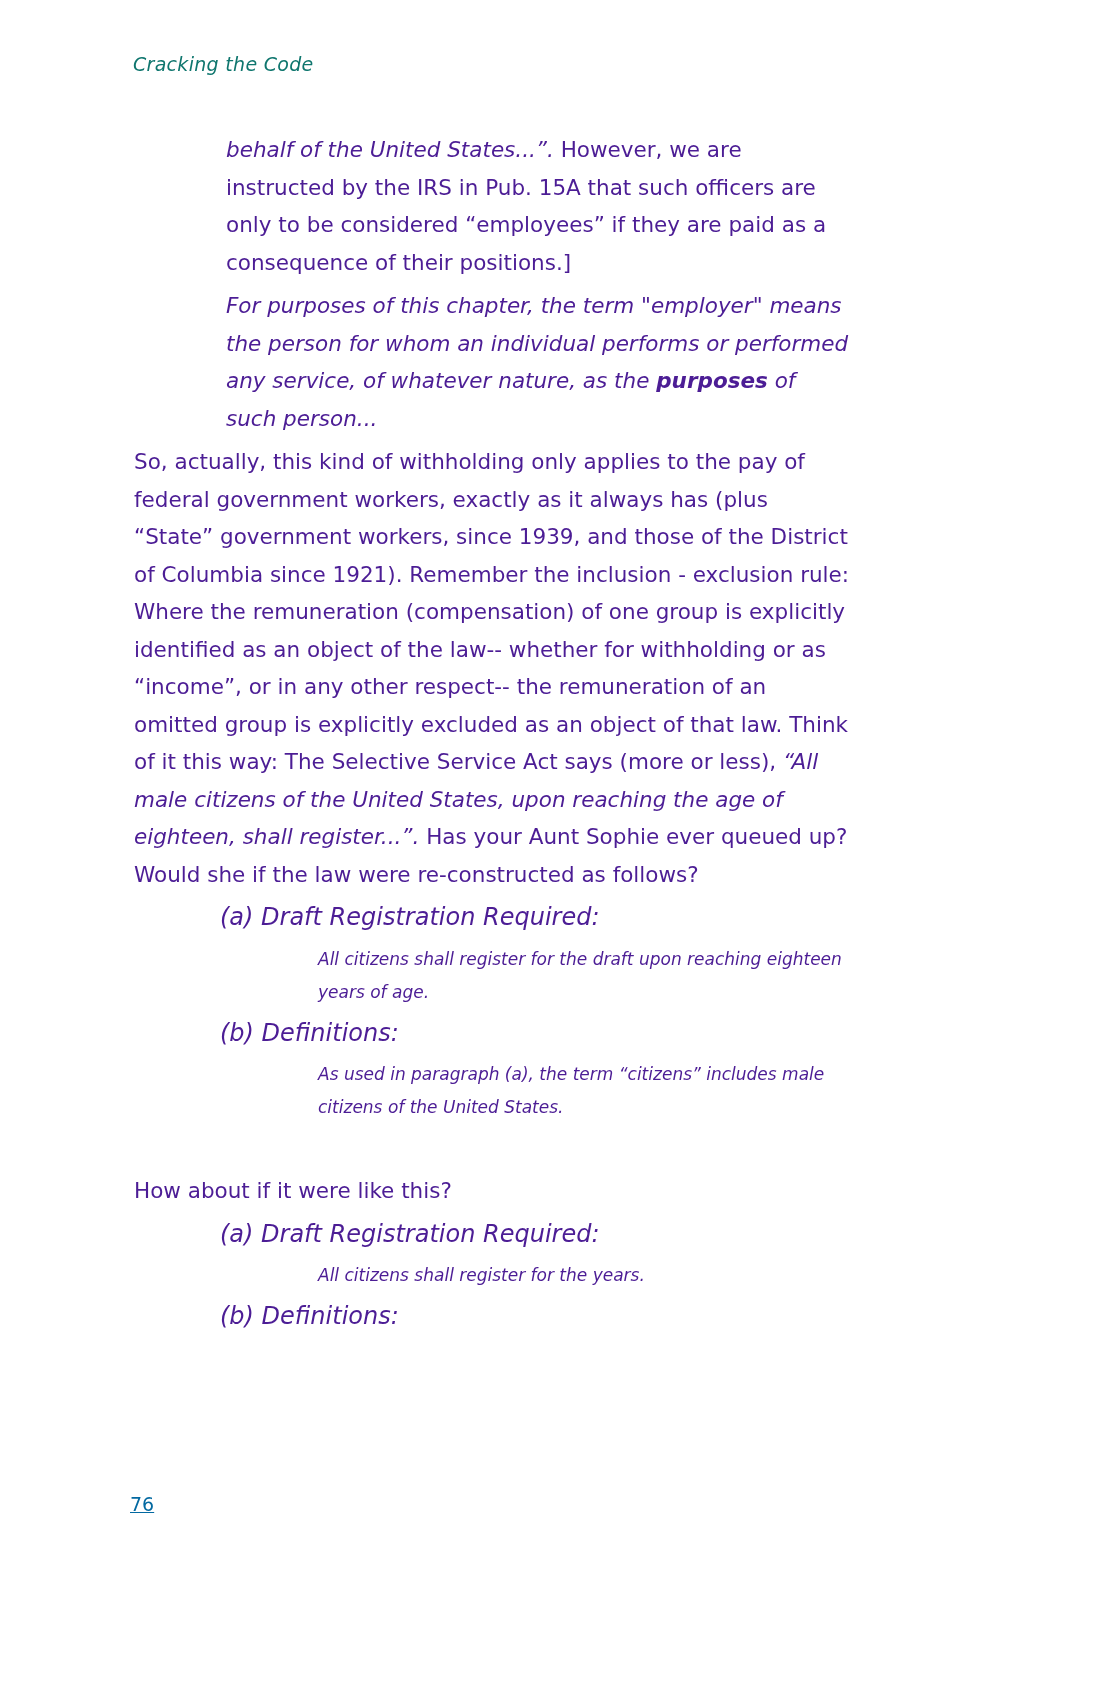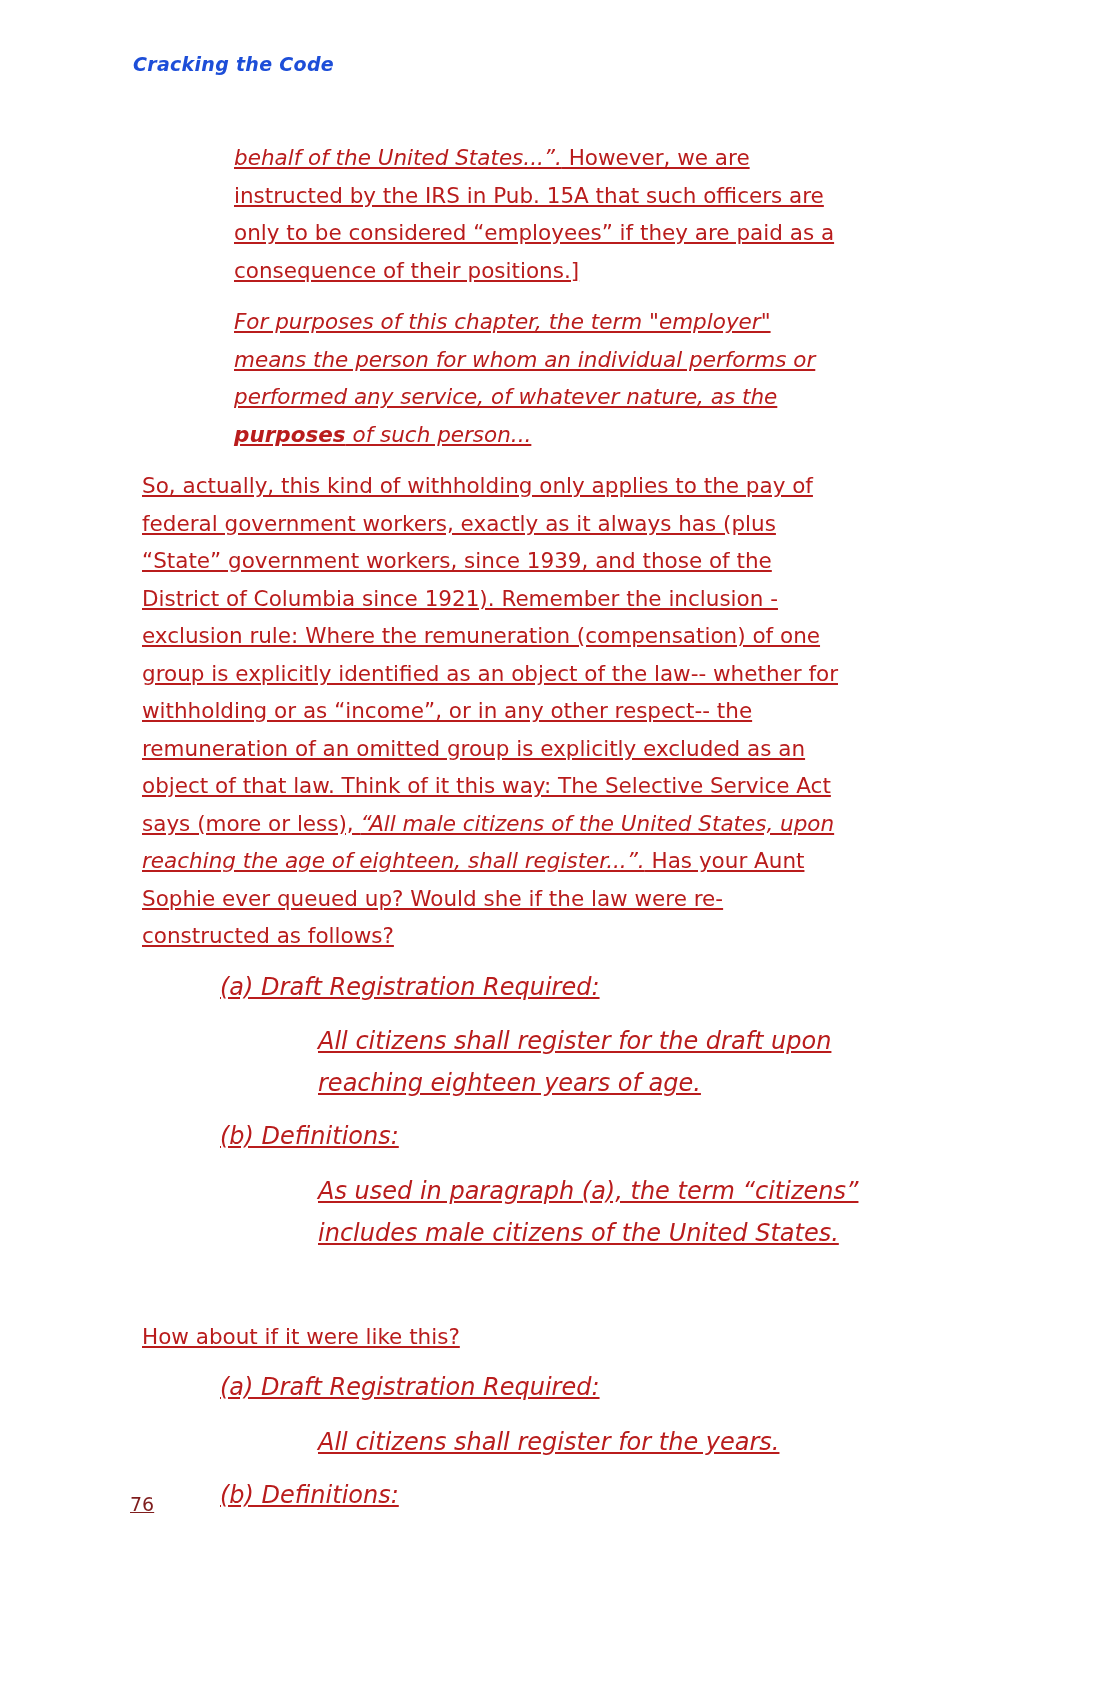--- a/index.html
+++ b/index.html
@@ -17,73 +17,72 @@
     height: 1699px;
     background: #ffffff;
     box-sizing: border-box;
     overflow: hidden;
   }
   .header {
     position: absolute;
     left: 133px;
     top: 53px;
     font-family: "DejaVu Sans", sans-serif;
-    font-weight: bold;
+    font-weight: normal;
     font-style: italic;
     font-size: 19px;
     letter-spacing: 0.3px;
-    color: #1d4ed8;
+    color: #0f766e;
   }
   .content {
     position: absolute;
     left: 128px;
     top: 125px;
     width: 730px;
   }
   .quote-block {
     margin-left: 92px;
     width: 638px;
   }
   p {
-    margin: 14px;
+    margin: 6px;
     font-size: 21.5px;
     line-height: 37.5px;
-    color: #b91c1c;
-    text-decoration: underline;
+    color: #4c1d95;
   }
   .ital {
     font-style: italic;
   }
   .body-para {
     margin-top: 0px;
   }
   .indent-a {
     margin-left: 92px;
     font-style: italic;
     font-size: 24px;
     line-height: 37.5px;
   }
   .indent-c {
     margin-left: 190px;
     font-style: italic;
-    font-size: 24px;
-    line-height: 42px;
+    font-size: 17px;
+    line-height: 33px;
     width: 560px;
   }
   .bold-ital {
     font-weight: bold;
     font-style: italic;
   }
   .spacer-md { height: 36px; }
   .page-number {
     position: absolute;
     left: 130px;
     top: 1493px;
     font-size: 19px;
-    color: #7f1d1d;
+    color: #0369a1;
     text-decoration: underline;
   }
 </style>
 </head>
 <body>
 
 <div class="page">
 
   <div class="header">Cracking the Code</div>
 

